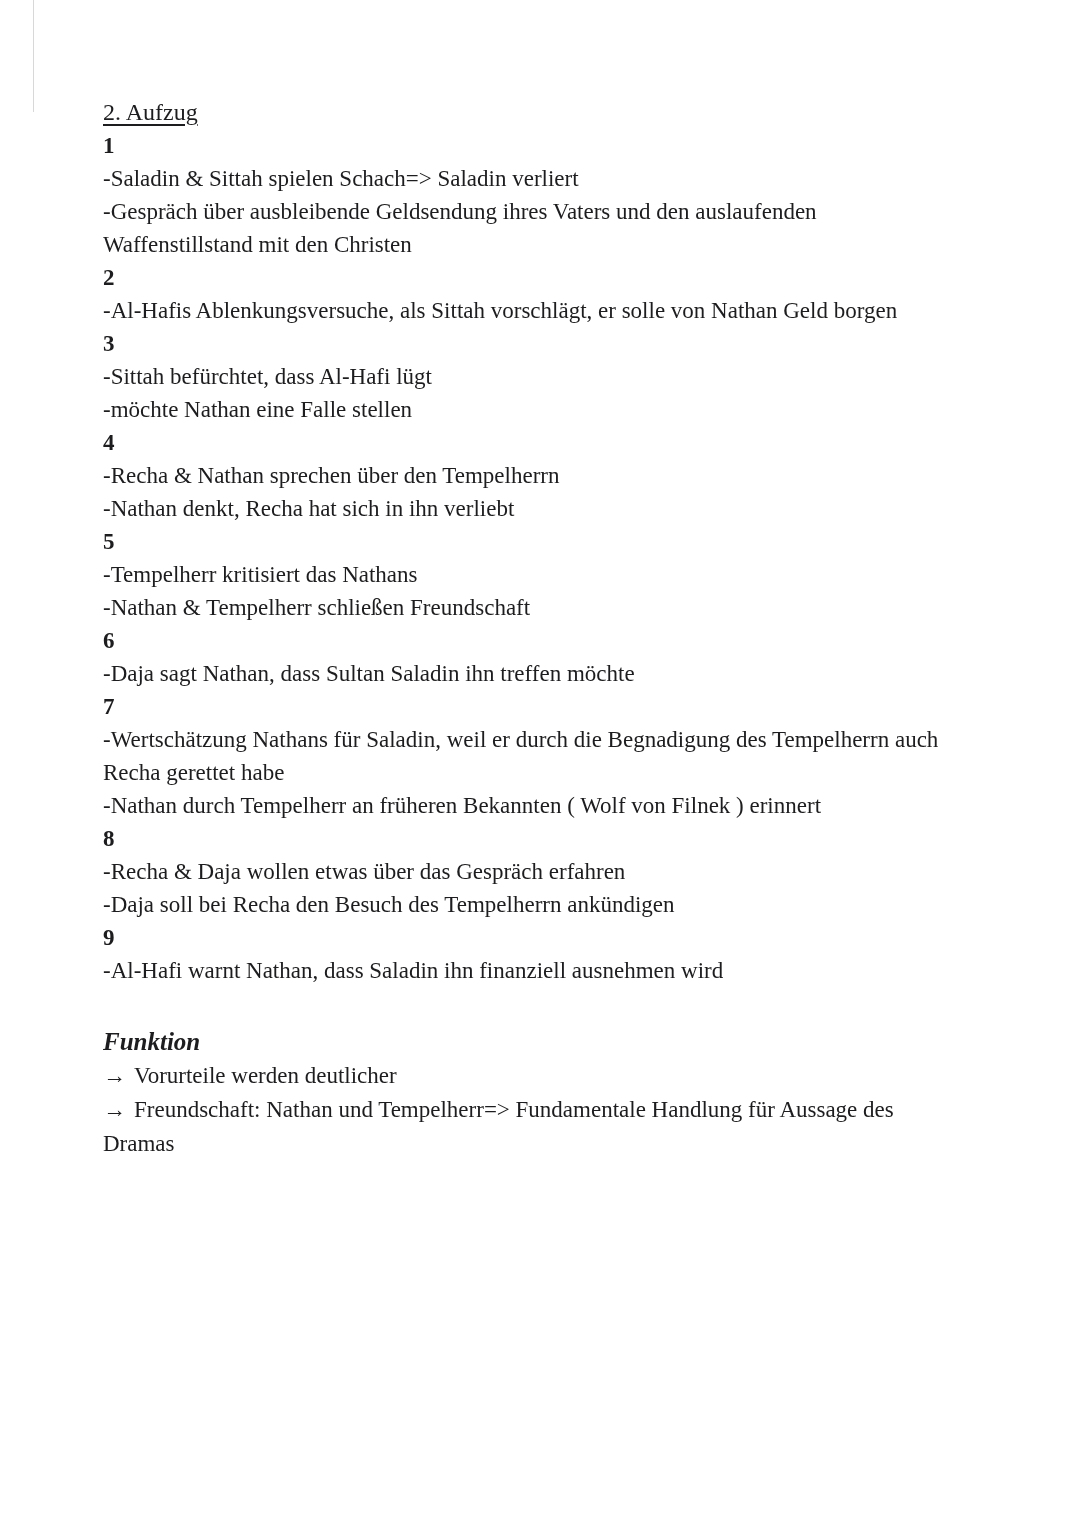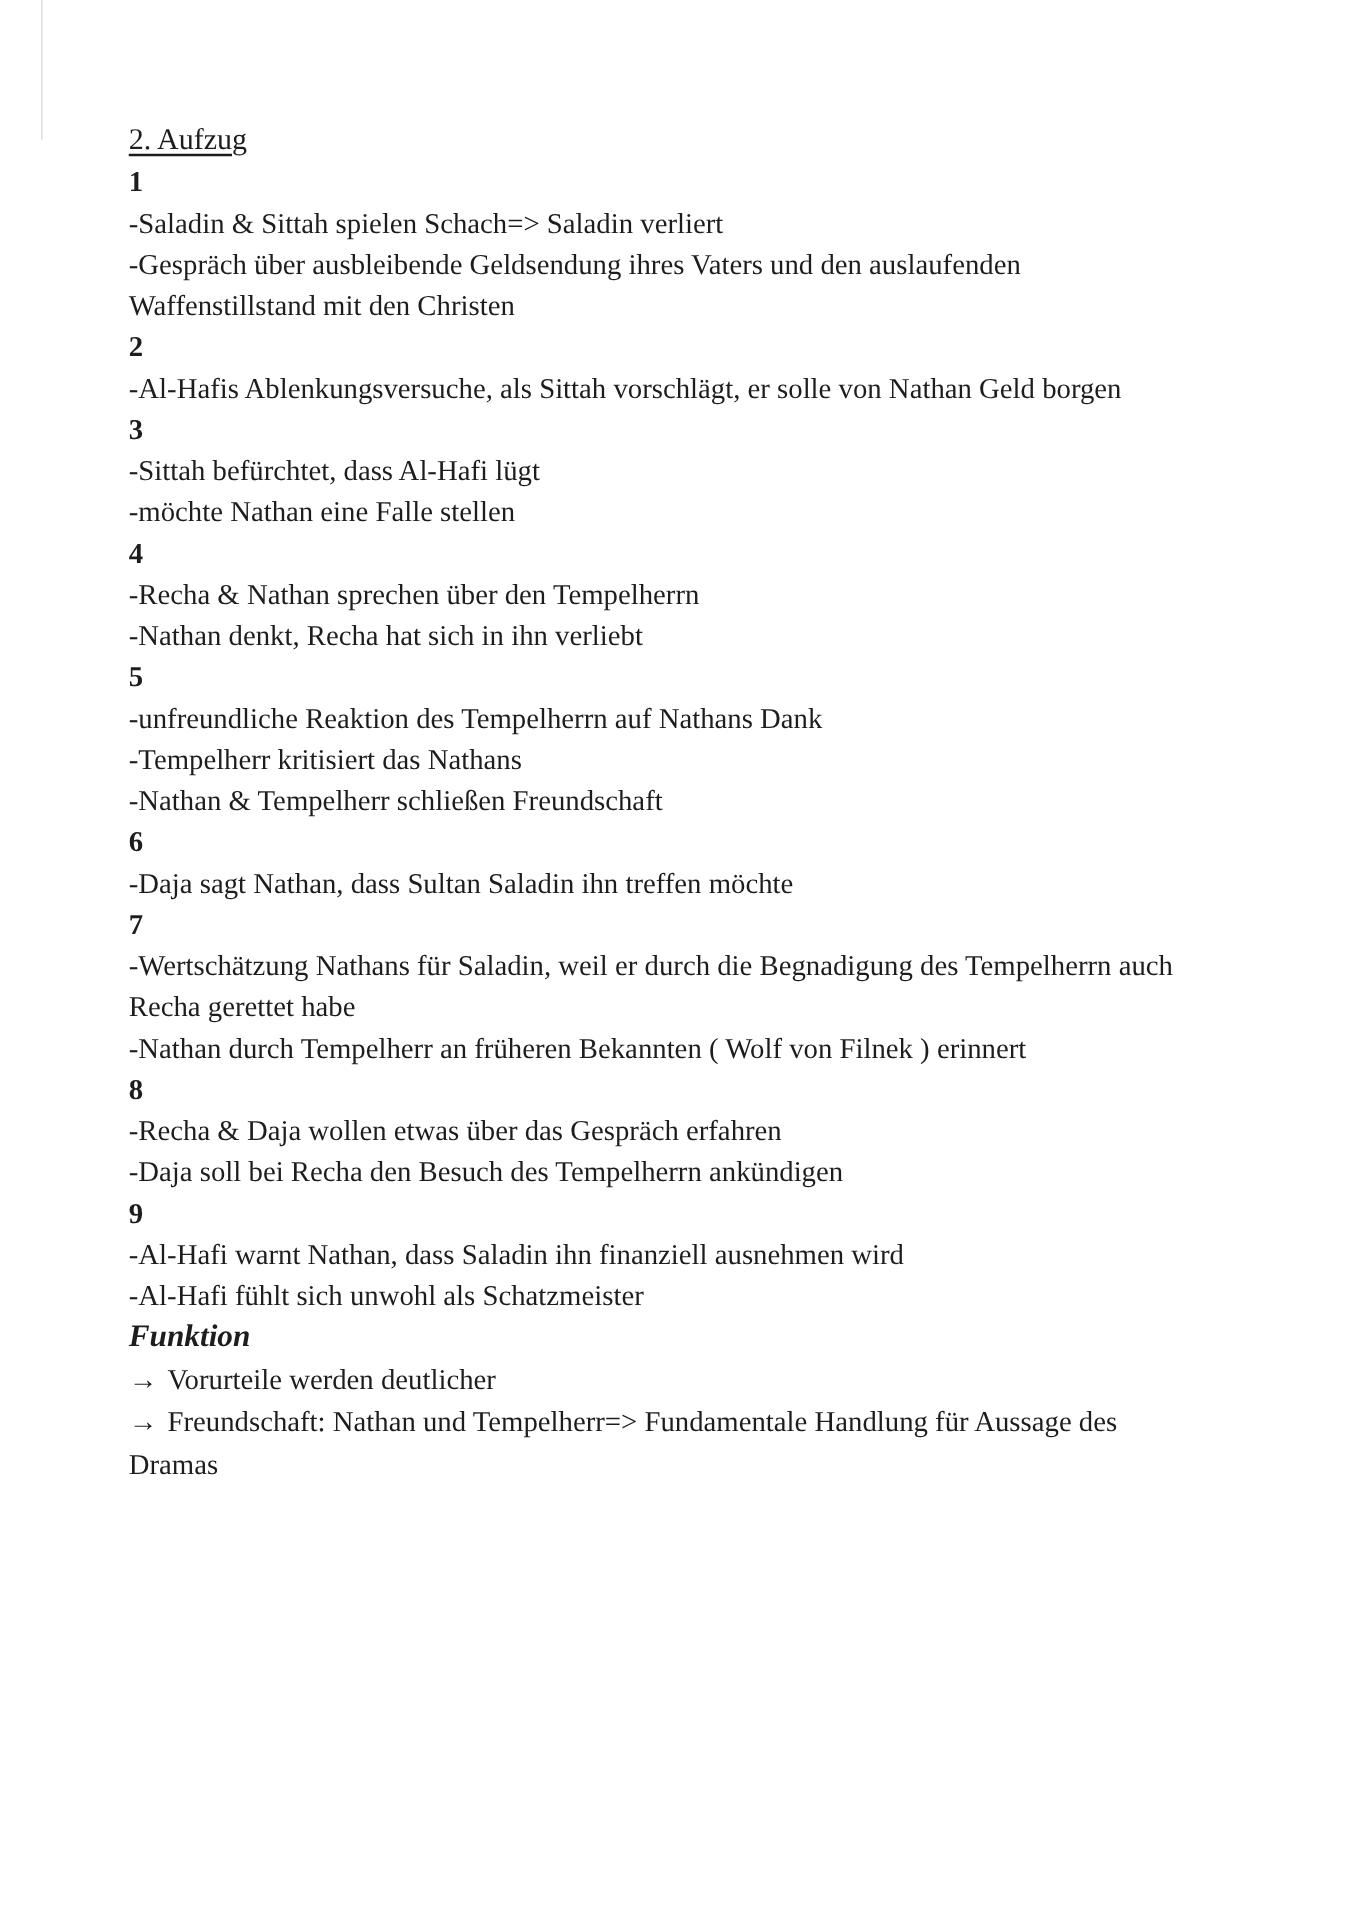--- a/index.html
+++ b/index.html
@@ -39,20 +39,21 @@
   .scene-number {
     font-size: 23px;
     line-height: 33px;
     font-weight: bold;
   }
   .scene-line {
     font-size: 23px;
     line-height: 33px;
   }
   .funktion {
+    margin-top: 38px;
   }
   .funktion-heading {
     font-size: 25px;
     line-height: 34px;
     font-weight: bold;
     font-style: italic;
     margin: 0;
   }
   .funktion-item {
     font-size: 23px;
@@ -77,34 +78,32 @@
       <div class="scene-line">-Gespräch über ausbleibende Geldsendung ihres Vaters und den auslaufenden Waffenstillstand mit den Christen</div>
       <div class="scene-number">2</div>
       <div class="scene-line">-Al-Hafis Ablenkungsversuche, als Sittah vorschlägt, er solle von Nathan Geld borgen</div>
       <div class="scene-number">3</div>
       <div class="scene-line">-Sittah befürchtet, dass Al-Hafi lügt</div>
       <div class="scene-line">-möchte Nathan eine Falle stellen</div>
       <div class="scene-number">4</div>
       <div class="scene-line">-Recha &amp; Nathan sprechen über den Tempelherrn</div>
       <div class="scene-line">-Nathan denkt, Recha hat sich in ihn verliebt</div>
       <div class="scene-number">5</div>
-      <div class="scene-line">-unfreundliche Reaktion des Tempelherrn auf Nathans Dank</div>
       <div class="scene-line">-Tempelherr kritisiert das Nathans</div>
       <div class="scene-line">-Nathan &amp; Tempelherr schließen Freundschaft</div>
       <div class="scene-number">6</div>
       <div class="scene-line">-Daja sagt Nathan, dass Sultan Saladin ihn treffen möchte</div>
       <div class="scene-number">7</div>
       <div class="scene-line">-Wertschätzung Nathans für Saladin, weil er durch die Begnadigung des Tempelherrn auch Recha gerettet habe</div>
       <div class="scene-line">-Nathan durch Tempelherr an früheren Bekannten ( Wolf von Filnek ) erinnert</div>
       <div class="scene-number">8</div>
       <div class="scene-line">-Recha &amp; Daja wollen etwas über das Gespräch erfahren</div>
       <div class="scene-line">-Daja soll bei Recha den Besuch des Tempelherrn ankündigen</div>
       <div class="scene-number">9</div>
       <div class="scene-line">-Al-Hafi warnt Nathan, dass Saladin ihn finanziell ausnehmen wird</div>
-      <div class="scene-line">-Al-Hafi fühlt sich unwohl als Schatzmeister</div>
     </div>
 
   <div class="funktion">
     <div class="funktion-heading">Funktion</div>
     <div>
         <div class="funktion-item"><span class="arrow-icon">→</span><span>Vorurteile werden deutlicher</span></div>
         <div class="funktion-item"><span class="arrow-icon">→</span><span>Freundschaft: Nathan und Tempelherr=&gt; Fundamentale Handlung für Aussage des Dramas</span></div>
       </div>
   </div>
 </div>

